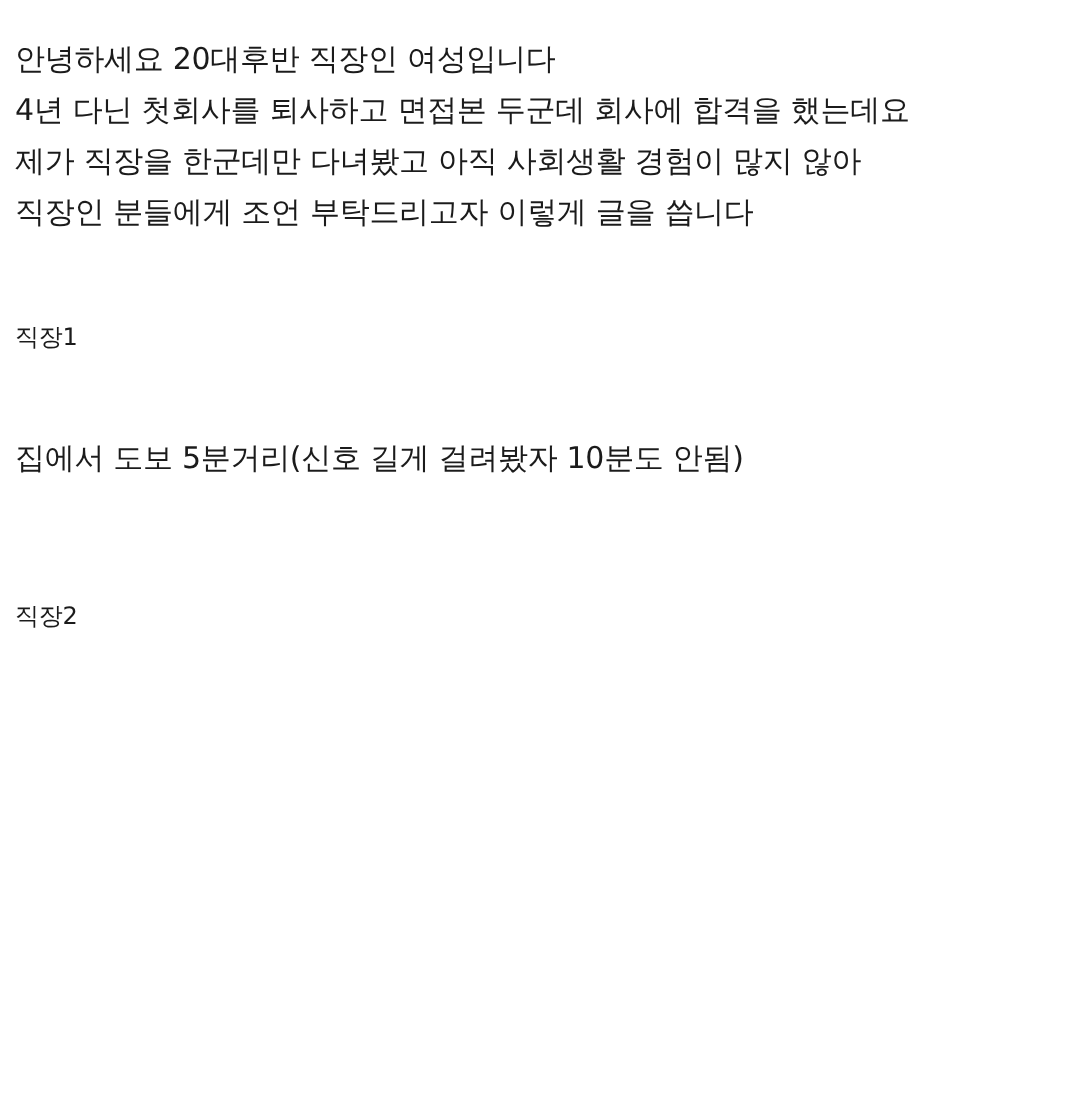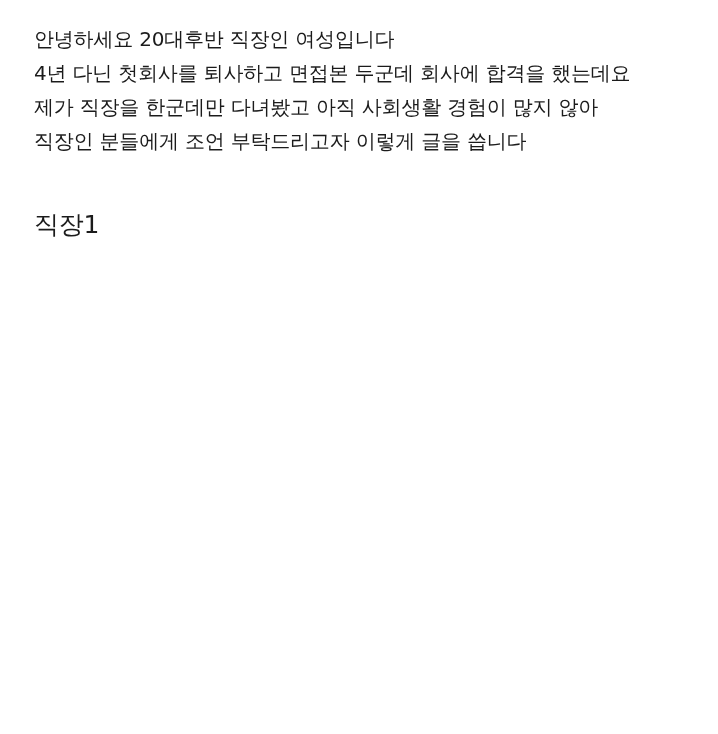--- a/index.html
+++ b/index.html
@@ -13,59 +13,60 @@
     font-family: "DejaVu Sans", "Liberation Sans", sans-serif;
     color: #1b1b1b;
     overflow: hidden;
   }
   .page {
     position: relative;
     width: 618px;
     height: 734px;
     box-sizing: border-box;
     padding: 22px 10px 0 10px;
-    margin-left: 24px;
   }
   .para {
     font-size: 20px;
     line-height: 34px;
     letter-spacing: -0.2px;
     white-space: pre-wrap;
     word-break: keep-all;
   }
   .gap-lg {
     height: 50px;
   }
   .gap-xl {
     height: 72px;
   }
   .gap-md {
     height: 46px;
   }
   .heading {
-    font-size: 25px;
+    font-size: 16px;
     line-height: 34px;
     letter-spacing: -0.2px;
   }
 </style>
 </head>
 <body>
 
 <div class="page">
 
   <div class="para">안녕하세요 20대후반 직장인 여성입니다
 4년 다닌 첫회사를 퇴사하고 면접본 두군데 회사에 합격을 했는데요
 제가 직장을 한군데만 다녀봤고 아직 사회생활 경험이 많지 않아 직장인 분들에게 조언 부탁드리고자 이렇게 글을 씁니다</div>
 
   <div class="gap-lg"></div>
 
   <div class="heading">직장1</div>
 
   <div class="gap-md"></div>
 
+  <div class="para">집에서 도보 5분거리(신호 길게 걸려봤자 10분도 안됨)</div>
 
   <div class="gap-xl"></div>
 
+  <div class="heading">직장2</div>
 
   <div class="gap-md"></div>
 
 
 </div>
 
 </body></html>

